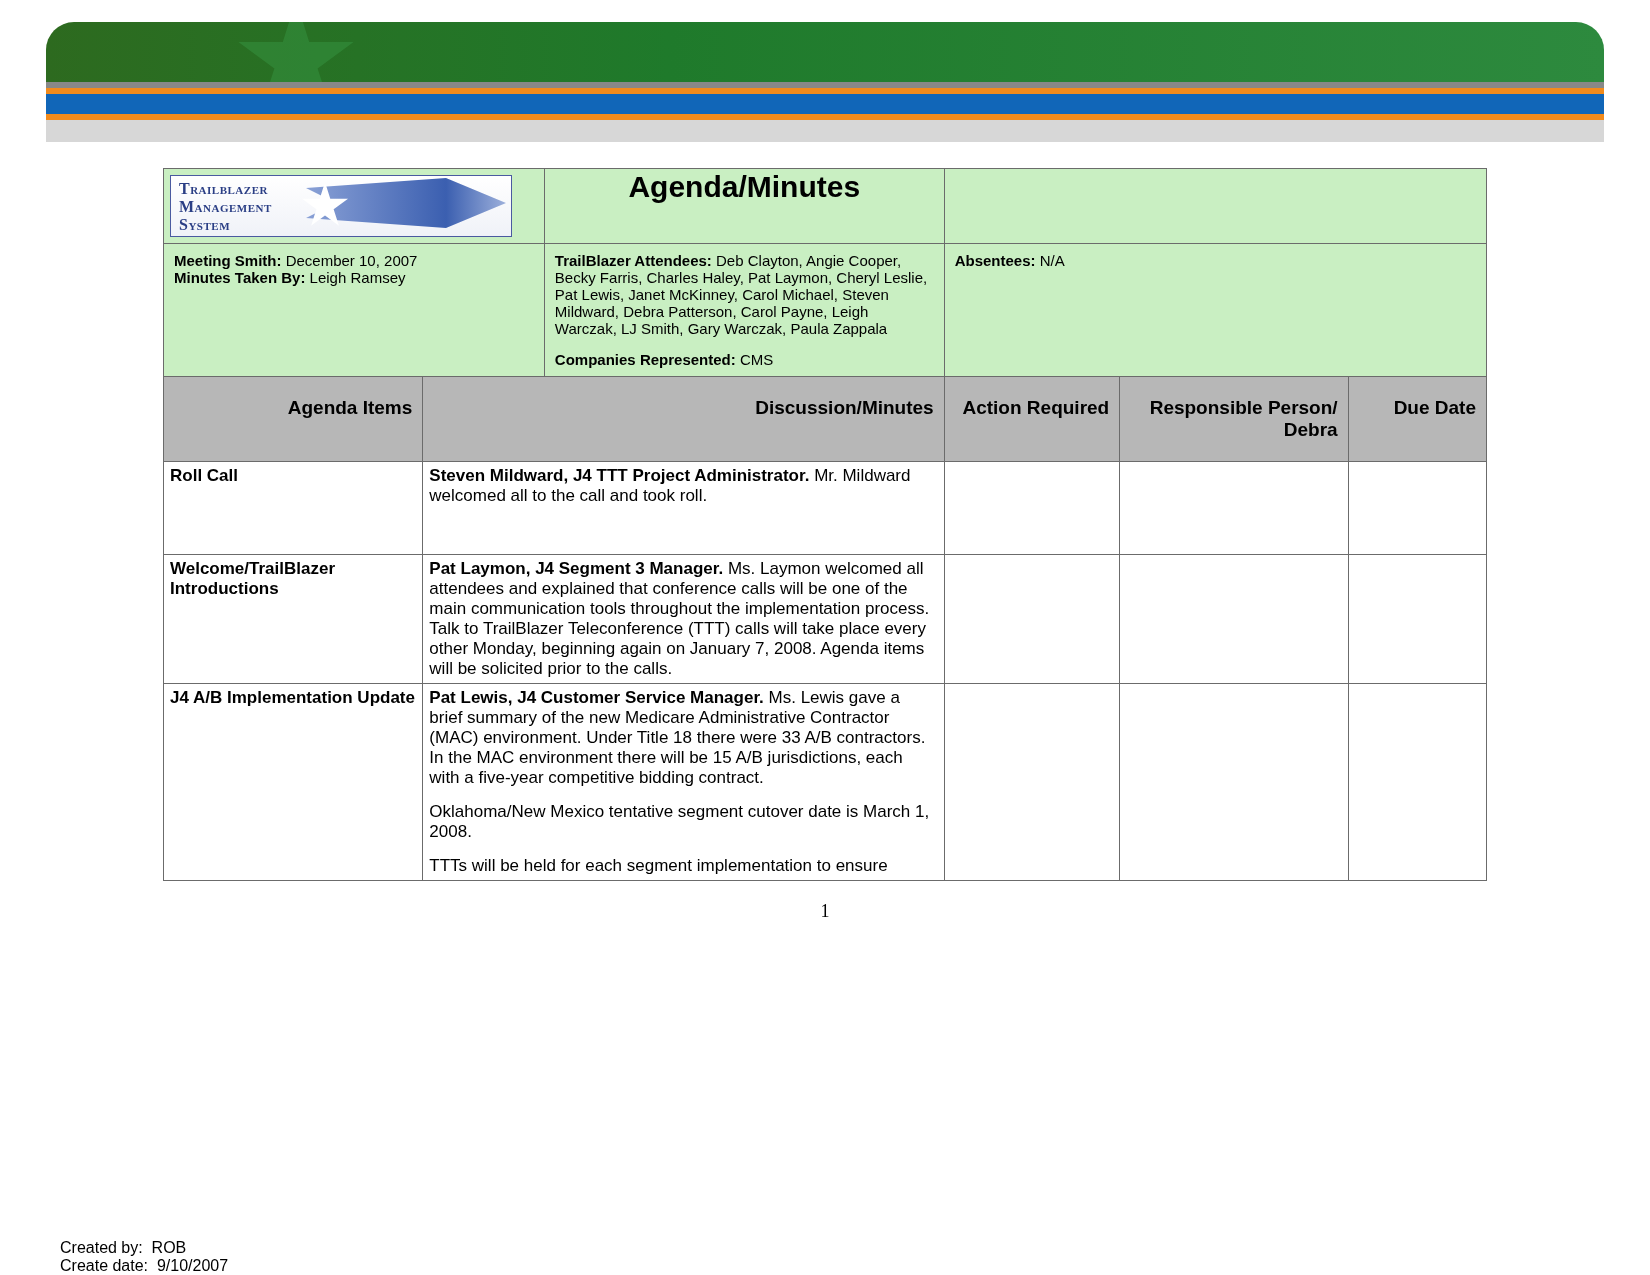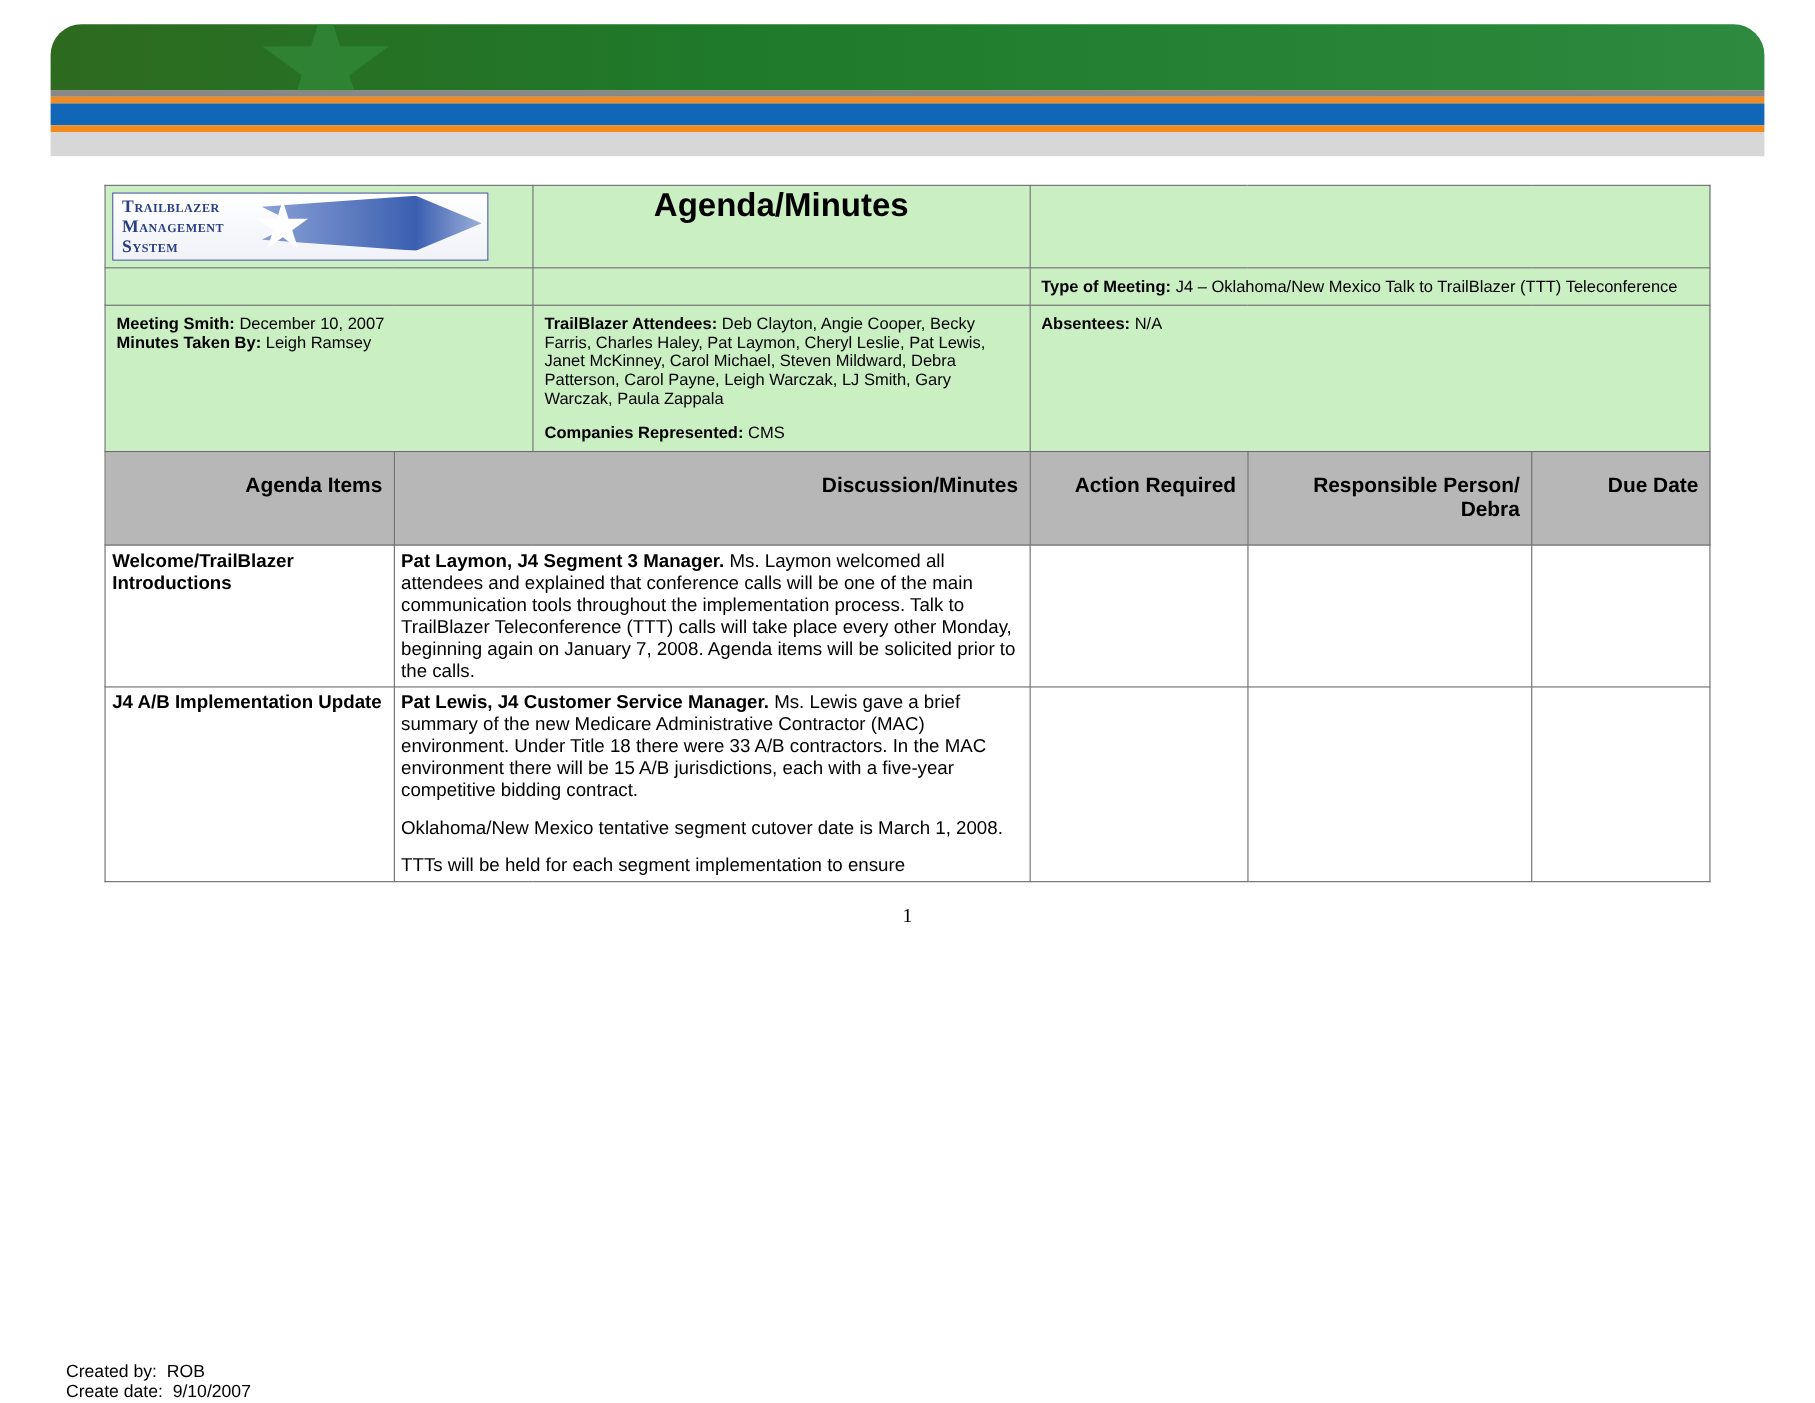--- a/index.html
+++ b/index.html
@@ -9,21 +9,21 @@
     background:linear-gradient(90deg,#2d6a1f 0%,#1f7a2b 40%,#2d8a3e 100%);position:relative;overflow:hidden}
   .banner-star{position:absolute;left:190px;top:-22px;width:120px;height:120px;background:#35913f;
     clip-path:polygon(50% 0%,61% 35%,98% 35%,68% 57%,79% 91%,50% 70%,21% 91%,32% 57%,2% 35%,39% 35%);opacity:.55}
   .stripe{margin:0 46px}
   .stripe.grey1{height:6px;background:#888}
   .stripe.orange{height:6px;background:#f28b1c}
   .stripe.blue{height:20px;background:#1166b8}
   .stripe.orange2{height:6px;background:#f28b1c}
   .stripe.grey2{height:22px;background:#d7d7d7}
   
-  .doc{width:1460px;margin:26px auto 0 auto;border-collapse:collapse}
+  .doc{width:1324px;margin:26px auto 0 auto;border-collapse:collapse}
   .doc td,.doc th{border:1px solid #6b6b6b;vertical-align:top}
   .green{background:#c9efc2}
   .grey{background:#b7b7b7;font-weight:bold;text-align:right;vertical-align:middle}
   .title-cell{font-weight:bold;font-size:30px;text-align:center;vertical-align:middle}
   .pad{padding:8px 10px}
   .hdr th{padding:20px 10px;font-size:19px}
   .logo-cell{padding:6px;vertical-align:middle}
   .logo{display:inline-block;width:340px;height:60px;position:relative;border:1px solid #4a5aa0;
     background:linear-gradient(#fff,#f0f2f8);overflow:hidden;vertical-align:middle}
   .logo-text{position:absolute;left:8px;top:4px;color:#2a3e85;font-family:"Times New Roman",serif;
@@ -74,28 +74,20 @@
             <span>Trailblazer</span><br>
             <span>Management</span><br>
             <span>System</span>
           </span>
         </span>
       </td>
       <td class="green title-cell">Agenda/Minutes</td>
       <td class="green" colspan="3"></td>
     </tr>
 
-    <tr>
-      <td class="green pad" colspan="2"></td>
-      <td class="green pad"></td>
-      <td class="green pad" colspan="3">
-        <span class="b">Type of Meeting:</span>
-        <span>J4 – Oklahoma/New Mexico Talk to TrailBlazer (TTT) Teleconference</span>
-      </td>
-    </tr>
 
     <tr>
       <td class="green pad" colspan="2">
         <div>
           <span class="b">Meeting Smith:</span>
           <span>December 10, 2007</span>
         </div>
         <div>
           <span class="b">Minutes Taken By:</span>
           <span>Leigh Ramsey</span>
@@ -122,20 +114,30 @@
       <th class="grey">Agenda Items</th>
       <th class="grey" colspan="2">Discussion/Minutes</th>
       <th class="grey">Action Required</th>
       <th class="grey">Responsible Person/ Debra</th>
       <th class="grey">Due Date</th>
     </tr>
 
     </tbody>
       <tbody class="agenda-body" id="agenda-body">
         <tr>
+          <td class="item">Roll Call</td>
+          <td colspan="2">
+            <div class="disc-para"><span class="b">Steven Mildward, J4 TTT Project Administrator.</span> <span>Mr. Mildward welcomed all to the call and took roll.</span></div>
+            <div style="height: 30px;"></div>
+          </td>
+          <td></td>
+          <td></td>
+          <td></td>
+        </tr>
+        <tr>
           <td class="item">Welcome/TrailBlazer Introductions</td>
           <td colspan="2">
             <div class="disc-para"><span class="b">Pat Laymon, J4 Segment 3 Manager.</span> <span>Ms. Laymon welcomed all attendees and explained that conference calls will be one of the main communication tools throughout the implementation process. Talk to TrailBlazer Teleconference (TTT) calls will take place every other Monday, beginning again on January 7, 2008. Agenda items will be solicited prior to the calls.</span></div>
           </td>
           <td></td>
           <td></td>
           <td></td>
         </tr>
         <tr>
           <td class="item">J4 A/B Implementation Update</td>

